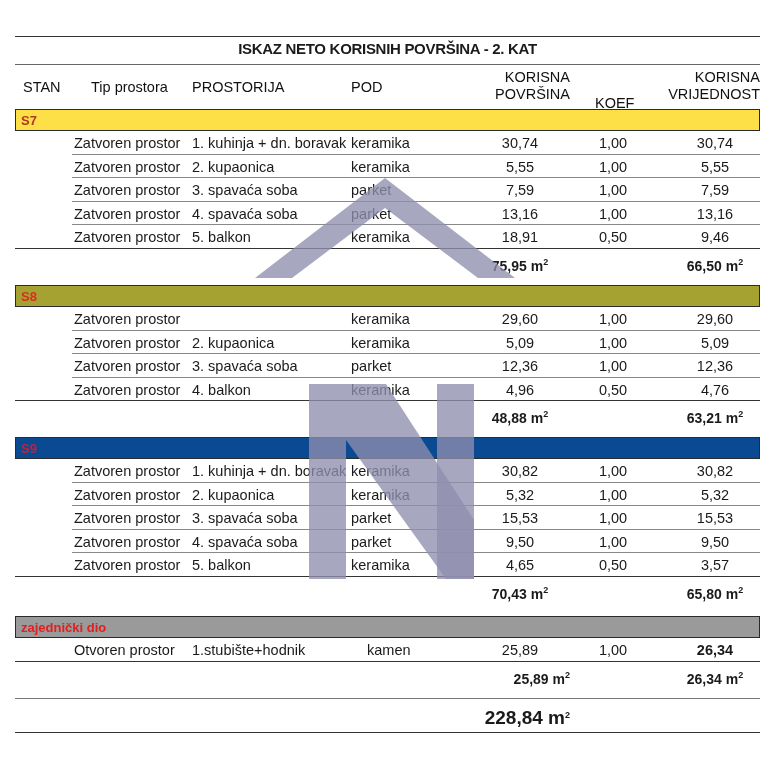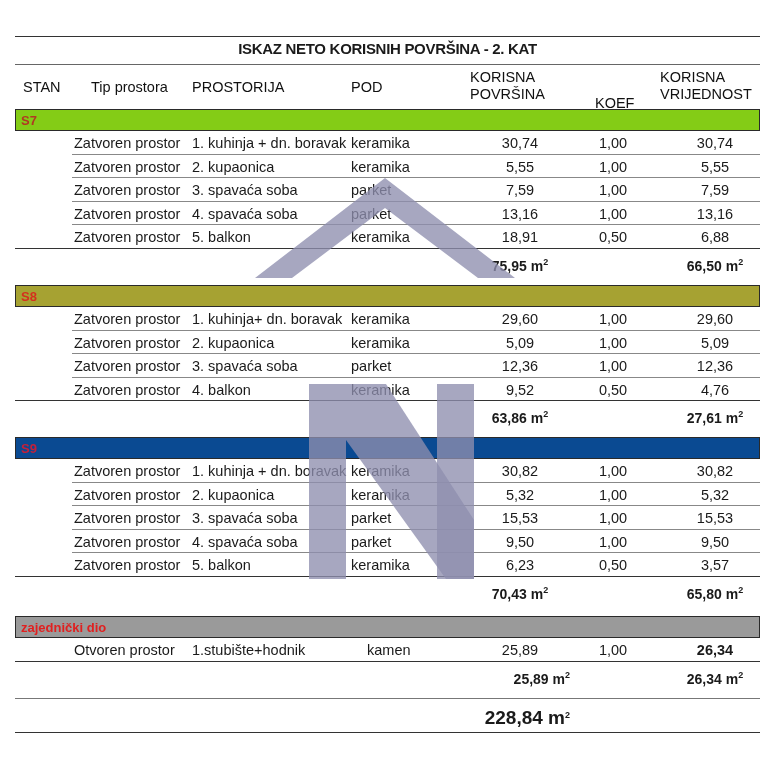--- a/index.html
+++ b/index.html
@@ -2,21 +2,21 @@
 <html><head>
 <meta charset="utf-8">
 <style>
   html,body{margin:0;padding:0;background:#ffffff;}
   body{width:778px;height:757px;position:relative;overflow:hidden;font-family:"Liberation Sans",sans-serif;color:#1a1a1a;}
   .sheet{position:absolute;left:15px;top:0;width:745px;height:757px;}
   .watermark{position:absolute;left:0;top:0;width:778px;height:757px;pointer-events:none;z-index:2;}
   .hline{position:absolute;left:0;height:0;border-top:1px solid #333;}
   .title{position:absolute;left:0;width:745px;top:40px;text-align:center;font-weight:bold;font-size:15px;letter-spacing:-0.3px;}
   .hdr{position:absolute;font-size:14.5px;color:#111;}
-  .hdr2{text-align:left;line-height:17px;}
+  .hdr2{text-align:right;line-height:17px;}
   .band{position:absolute;left:0;width:745px;height:22px;border:1px solid #2a2a2a;box-sizing:border-box;}
   .band-label{position:absolute;left:5px;top:3px;font-size:13px;font-weight:bold;}
   .row{position:absolute;left:0;width:745px;height:23.5px;font-size:14.5px;}
   .row .rule{position:absolute;left:57px;right:0;bottom:0;border-top:1px solid #888;}
   .cell{position:absolute;top:4px;white-space:nowrap;}
   .num{text-align:center;}
   .sum{position:absolute;font-weight:bold;font-size:14px;white-space:nowrap;text-align:center;}
   .grand{position:absolute;font-weight:bold;font-size:19px;white-space:nowrap;text-align:right;}
   sup{font-size:9px;vertical-align:6px;}
 </style>
@@ -49,21 +49,21 @@
       <div>POVRŠINA</div>
     </div>
     <div class="hdr" style="left:580px;top:95px;">KOEF</div>
     <div class="hdr hdr2" style="left:645px;top:69px;width:100px;">
       <div>KORISNA</div>
       <div>VRIJEDNOST</div>
     </div>
   </div>
 
   <div id="sections">
-      <div class="band" style="top: 109px; background: #84cc16;">
+      <div class="band" style="top: 109px; background: #fde047;">
         <span class="band-label" style="color: rgb(176, 58, 34);">S7</span>
       </div>
       <div class="row" style="top: 131px;">
         <div class="cell" style="left: 59px;">Zatvoren prostor</div>
         <div class="cell" style="left: 177px;">1. kuhinja + dn. boravak</div>
         <div class="cell" style="left: 336px;">keramika</div>
         <div class="cell num" style="left: 455px; width: 100px;">30,74</div>
         <div class="cell num" style="left: 563px; width: 70px;">1,00</div>
         <div class="cell num" style="left: 645px; width: 110px;">30,74</div>
         <div class="rule"></div>
@@ -94,31 +94,30 @@
         <div class="cell num" style="left: 563px; width: 70px;">1,00</div>
         <div class="cell num" style="left: 645px; width: 110px;">13,16</div>
         <div class="rule"></div>
       </div>
       <div class="row" style="top: 225px;">
         <div class="cell" style="left: 59px;">Zatvoren prostor</div>
         <div class="cell" style="left: 177px;">5. balkon</div>
         <div class="cell" style="left: 336px;">keramika</div>
         <div class="cell num" style="left: 455px; width: 100px;">18,91</div>
         <div class="cell num" style="left: 563px; width: 70px;">0,50</div>
-        <div class="cell num" style="left: 645px; width: 110px;">6,88</div>
+        <div class="cell num" style="left: 645px; width: 110px;">9,46</div>
         <div class="rule" style="left: 0px; border-color: rgb(51, 51, 51);"></div>
       </div>
       <div class="sum" style="left: 455px; width: 100px; top: 256.5px;"><span>75,95 m</span><sup>2</sup></div>
       <div class="sum" style="left: 645px; width: 110px; top: 256.5px;"><span>66,50 m</span><sup>2</sup></div>
       <div class="band" style="top: 285px; background: rgb(166, 162, 50);">
         <span class="band-label" style="color: rgb(212, 48, 30);">S8</span>
       </div>
       <div class="row" style="top: 307px;">
         <div class="cell" style="left: 59px;">Zatvoren prostor</div>
-        <div class="cell" style="left: 177px;">1. kuhinja+ dn. boravak</div>
         <div class="cell" style="left: 336px;">keramika</div>
         <div class="cell num" style="left: 455px; width: 100px;">29,60</div>
         <div class="cell num" style="left: 563px; width: 70px;">1,00</div>
         <div class="cell num" style="left: 645px; width: 110px;">29,60</div>
         <div class="rule"></div>
       </div>
       <div class="row" style="top: 330.5px;">
         <div class="cell" style="left: 59px;">Zatvoren prostor</div>
         <div class="cell" style="left: 177px;">2. kupaonica</div>
         <div class="cell" style="left: 336px;">keramika</div>
@@ -133,27 +132,27 @@
         <div class="cell" style="left: 336px;">parket</div>
         <div class="cell num" style="left: 455px; width: 100px;">12,36</div>
         <div class="cell num" style="left: 563px; width: 70px;">1,00</div>
         <div class="cell num" style="left: 645px; width: 110px;">12,36</div>
         <div class="rule"></div>
       </div>
       <div class="row" style="top: 377.5px;">
         <div class="cell" style="left: 59px;">Zatvoren prostor</div>
         <div class="cell" style="left: 177px;">4. balkon</div>
         <div class="cell" style="left: 336px;">keramika</div>
-        <div class="cell num" style="left: 455px; width: 100px;">9,52</div>
+        <div class="cell num" style="left: 455px; width: 100px;">4,96</div>
         <div class="cell num" style="left: 563px; width: 70px;">0,50</div>
         <div class="cell num" style="left: 645px; width: 110px;">4,76</div>
         <div class="rule" style="left: 0px; border-color: rgb(51, 51, 51);"></div>
       </div>
-      <div class="sum" style="left: 455px; width: 100px; top: 409px;"><span>63,86 m</span><sup>2</sup></div>
-      <div class="sum" style="left: 645px; width: 110px; top: 409px;"><span>27,61 m</span><sup>2</sup></div>
+      <div class="sum" style="left: 455px; width: 100px; top: 409px;"><span>48,88 m</span><sup>2</sup></div>
+      <div class="sum" style="left: 645px; width: 110px; top: 409px;"><span>63,21 m</span><sup>2</sup></div>
       <div class="band" style="top: 437px; background: rgb(10, 74, 146);">
         <span class="band-label" style="color: rgb(196, 32, 58);">S9</span>
       </div>
       <div class="row" style="top: 459px;">
         <div class="cell" style="left: 59px;">Zatvoren prostor</div>
         <div class="cell" style="left: 177px;">1. kuhinja + dn. boravak</div>
         <div class="cell" style="left: 336px;">keramika</div>
         <div class="cell num" style="left: 455px; width: 100px;">30,82</div>
         <div class="cell num" style="left: 563px; width: 70px;">1,00</div>
         <div class="cell num" style="left: 645px; width: 110px;">30,82</div>
@@ -183,21 +182,21 @@
         <div class="cell" style="left: 336px;">parket</div>
         <div class="cell num" style="left: 455px; width: 100px;">9,50</div>
         <div class="cell num" style="left: 563px; width: 70px;">1,00</div>
         <div class="cell num" style="left: 645px; width: 110px;">9,50</div>
         <div class="rule"></div>
       </div>
       <div class="row" style="top: 553px;">
         <div class="cell" style="left: 59px;">Zatvoren prostor</div>
         <div class="cell" style="left: 177px;">5. balkon</div>
         <div class="cell" style="left: 336px;">keramika</div>
-        <div class="cell num" style="left: 455px; width: 100px;">6,23</div>
+        <div class="cell num" style="left: 455px; width: 100px;">4,65</div>
         <div class="cell num" style="left: 563px; width: 70px;">0,50</div>
         <div class="cell num" style="left: 645px; width: 110px;">3,57</div>
         <div class="rule" style="left: 0px; border-color: rgb(51, 51, 51);"></div>
       </div>
       <div class="sum" style="left: 455px; width: 100px; top: 584.5px;"><span>70,43 m</span><sup>2</sup></div>
       <div class="sum" style="left: 645px; width: 110px; top: 584.5px;"><span>65,80 m</span><sup>2</sup></div>
       <div class="band" style="top: 616px; background: rgb(154, 154, 154);">
         <span class="band-label" style="color: rgb(224, 32, 32);">zajednički dio</span>
       </div>
       <div class="row" style="top: 638px;">

